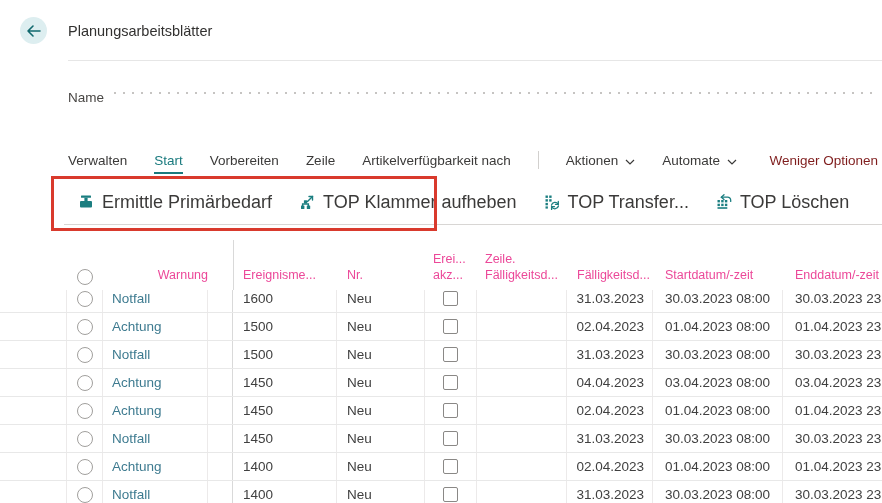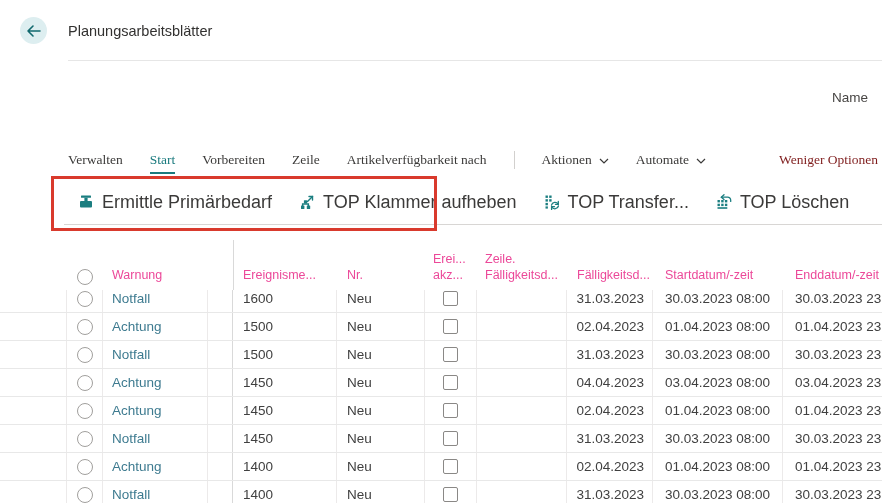--- a/index.html
+++ b/index.html
@@ -18,31 +18,31 @@
   }
   .back-btn svg { display:block; }
   .page-title {
     position:absolute; left:68px; top:23px; font-size:14.5px; color:#323130;
   }
   .title-divider {
     position:absolute; left:68px; right:0; top:60px; height:1px; background:#e6e6e6;
   }
 
   
-  .name-row { position:absolute; left:68px; top:90px; right:4px; height:18px; display:flex; align-items:flex-end;flex-direction:column; }
+  .name-row { position:absolute; left:68px; top:90px; right:4px; height:18px; display:flex; align-items:flex-start; }
   .name-label { font-size:13.5px; color:#484644; margin-right:10px; }
   .name-dots {
     flex:1; height:2px; margin-top:2px;
     background:repeating-linear-gradient(90deg,#c6c4c2 0 2px,transparent 2px 9px);
   }
 
   
   .menu-bar {
     position:absolute; left:68px; right:4px; top:147px; height:26px;
-    display:flex; align-items:center; gap:27px; font-size:13.5px; white-space:nowrap;font-family:Liberation Serif, serif;
+    display:flex; align-items:center; gap:27px; font-size:13.5px; white-space:nowrap;
   }
   .menu-item { color:#3b3a39; cursor:pointer; position:relative; }
   .menu-item.active { color:#1a7a7e; }
   .menu-item.active::after {
     content:""; position:absolute; left:0; right:0; bottom:-6px; height:2px; background:#1a7a7e;
   }
   .menu-divider { width:1px; height:18px; background:#d2d0ce; }
   .menu-drop { display:flex; align-items:center; gap:7px; color:#3b3a39; cursor:pointer; }
   .menu-more { margin-left:auto; color:#7f1d1d; cursor:pointer; }
 
@@ -64,21 +64,21 @@
   .grid-cols {
     display:grid;
     grid-template-columns:67px 36px 105px 25px 104px 88px 52px 90px 86px 130px 120px;
     width:903px;
   }
   .freeze-line { position:absolute; left:233px; top:240px; width:1px; height:50px; background:#d9d9d9; }
 
   .table-header { position:absolute; left:0; top:232px; height:58px; overflow:hidden; }
   .table-header .grid-cols { height:58px; align-items:end; }
   .th { font-size:12.5px; color:#ec4899; padding-bottom:7px; line-height:1.3; overflow:hidden; white-space:nowrap; }
-  .th.pl9 { padding-left:9px; } .th.pl10 { padding-left:10px; }
+  .th.pl9 { padding-left:9px;text-align:right; } .th.pl10 { padding-left:10px; }
   .th.pl8 { padding-left:8px; } .th.pl12 { padding-left:12px; }
   .th-select { display:flex; justify-content:center; padding-bottom:5px; }
 
   .table-body { position:absolute; left:0; top:290px; height:213px; overflow:hidden; }
   .row { height:28px; border-bottom:1px solid #e8e8e8; align-items:center; font-size:13.5px; }
   .row:first-child { margin-top:-5px; }
   .cell { height:100%; display:flex; align-items:center; overflow:hidden; white-space:nowrap; }
   .c-gutter   { border-right:1px solid #eceaea; }
   .c-select   { border-right:1px solid #eceaea; justify-content:center; }
   .c-warnung  { border-right:1px solid #eceaea; padding-left:9px; }

